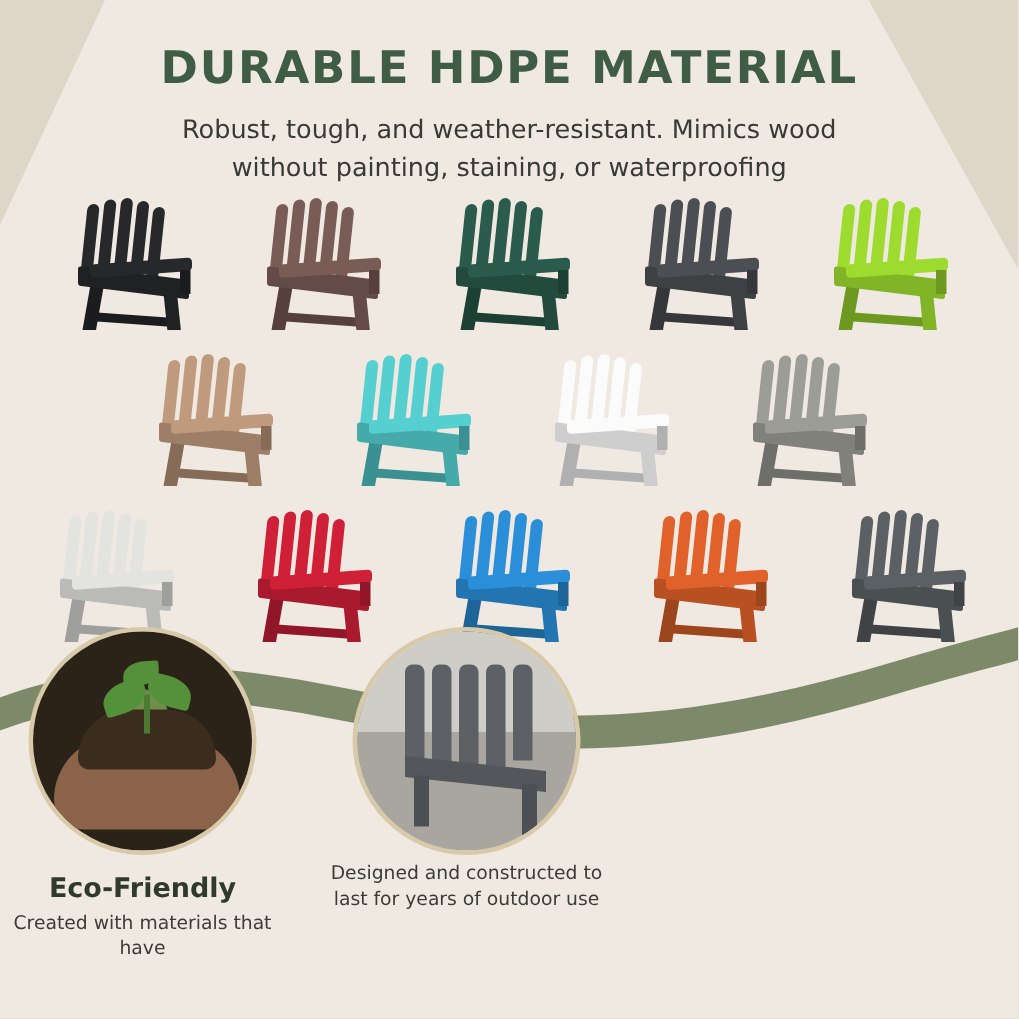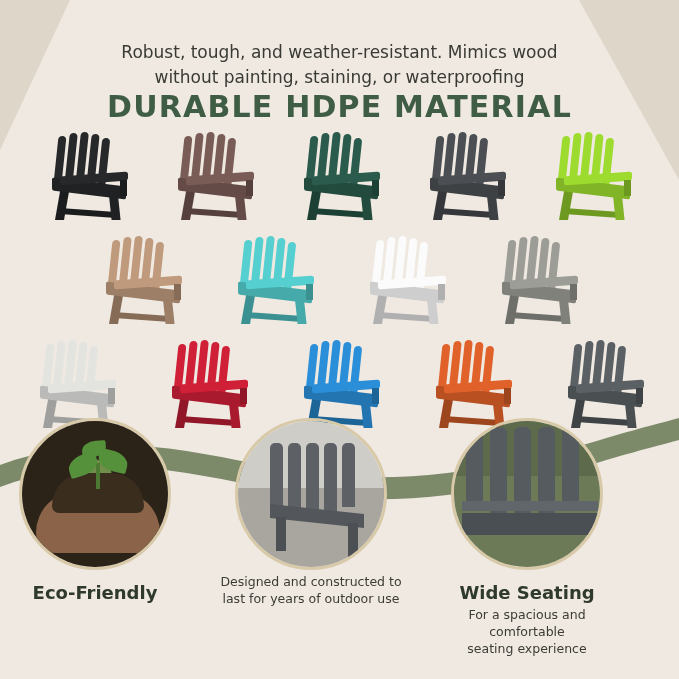--- a/index.html
+++ b/index.html
@@ -144,25 +144,25 @@
 </head>
 <body>
 
 <div id="bg-top"></div>
 <div id="bg-corner-left"></div>
 <div id="bg-corner-right"></div>
 <div id="bg-bottom"></div>
 <div id="bg-bottom-inner"></div>
 
 <div id="header">
+  <div id="title">DURABLE HDPE MATERIAL</div>
   <div id="subtitle">
     <div>Robust, tough, and weather-resistant. Mimics wood</div>
     <div>without painting, staining, or waterproofing</div>
   </div>
-  <div id="title">DURABLE HDPE MATERIAL</div>
 </div>
 
 <div id="chairs">
   <div class="chair-row r1">
       <div class="chair-cell">
         <div class="chair">
           <div class="back">
             <div class="slat" style="background:#26282a"></div>
             <div class="slat" style="background:#26282a"></div>
             <div class="slat" style="background:#26282a"></div>
@@ -414,20 +414,21 @@
           <div class="eco-hands"></div>
           <div class="eco-soil"></div>
           <div class="eco-stem"></div>
           <div class="eco-leaf l1"></div>
           <div class="eco-leaf l2"></div>
           <div class="eco-leaf l3"></div>
         </div>
       </div>
       <div class="feature-title">Eco-Friendly</div>
       <div class="feature-desc">
+        <div>Created with materials that have</div>
       </div>
     </div>
 
     <div class="feature">
       <div class="circle">
         <div class="photo-last">
           <div class="last-chair">
             <div class="lb" style="left:6px;  height:64px;"></div>
             <div class="lb" style="left:24px; height:70px;"></div>
             <div class="lb" style="left:42px; height:72px;"></div>
@@ -438,35 +439,15 @@
             <div class="last-leg" style="left:84px; top:80px;"></div>
           </div>
         </div>
       </div>
       <div class="feature-desc">
         <div>Designed and constructed to</div>
         <div>last for years of outdoor use</div>
       </div>
     </div>
 
-    <div class="feature">
-      <div class="circle">
-        <div class="photo-wide">
-          <div class="wide-chair">
-            <div class="wb" style="left:4px;   height:78px;"></div>
-            <div class="wb" style="left:28px;  height:86px;"></div>
-            <div class="wb" style="left:52px;  height:90px;"></div>
-            <div class="wb" style="left:76px;  height:86px;"></div>
-            <div class="wb" style="left:100px; height:78px;"></div>
-            <div class="wide-arm"></div>
-            <div class="wide-seat"></div>
-          </div>
-        </div>
-      </div>
-      <div class="feature-title">Wide Seating</div>
-      <div class="feature-desc">
-        <div>For a spacious and comfortable</div>
-        <div>seating experience</div>
-      </div>
-    </div>
 
   </div>
 </div>
 
 </body></html>

